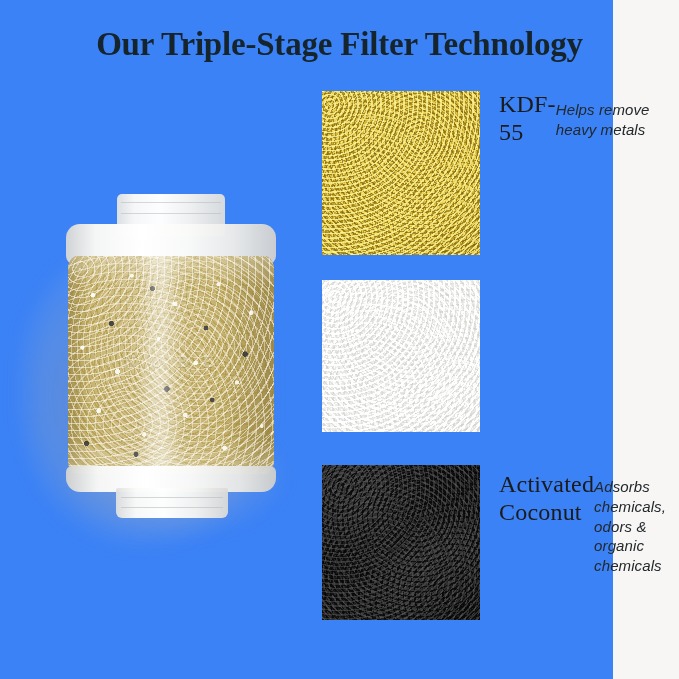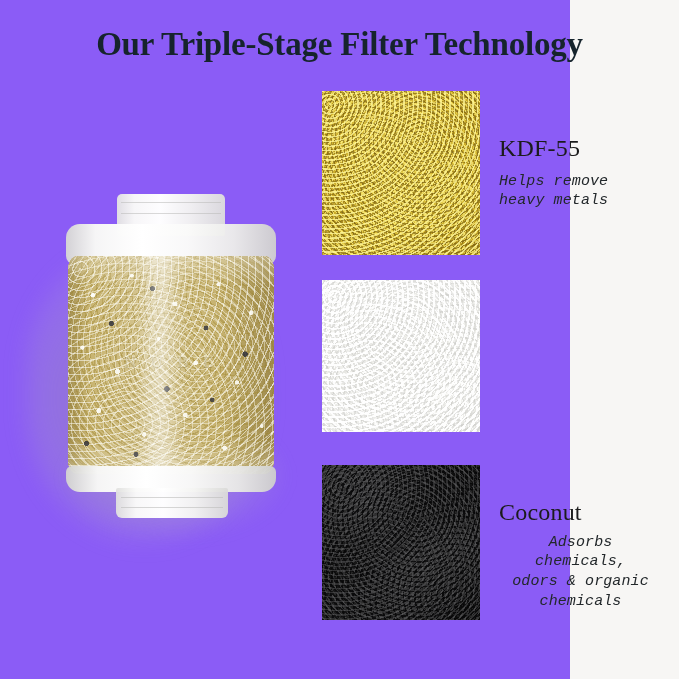--- a/index.html
+++ b/index.html
@@ -11,23 +11,23 @@
     width: 679px;
     height: 679px;
     overflow: hidden;
     background: #f7f6f4;
     font-family: "Liberation Serif", "DejaVu Serif", serif;
     -webkit-font-smoothing: antialiased;
   }
 
   #infographic {
     position: relative;
-    width: 570px;
+    width: 613px;
     height: 679px;
-    background: #8b5cf6;
+    background: #3b82f6;
   }
 
   
   .headline {
     position: absolute;
     left: 0;
     top: 26px;
     width: 679px;
     text-align: center;
     font-family: "Liberation Serif", "DejaVu Serif", serif;
@@ -331,46 +331,46 @@
       radial-gradient(ellipse at 74% 60%, rgba(104,104,106,0.24) 0%, rgba(0,0,0,0) 40%),
       radial-gradient(ellipse at 52% 88%, rgba(90,90,92,0.20) 0%, rgba(0,0,0,0) 38%),
       linear-gradient(146deg, #262626 0%, #0e0e0e 40%, #202020 64%, #080808 100%);
   }
 
   
   .label-block {
     flex: 1 1 auto;
     padding-left: 19px;
     display: flex;
-    flex-direction: column;
+    flex-direction: row;
     justify-content: center;
     height: 100%;
   }
   .row.carbon .label-block { justify-content: flex-start; padding-top: 6px; }
 
   .ingredient-name {
     font-family: "Liberation Serif", "DejaVu Serif", serif;
     font-size: 24px;
     font-weight: 400;
     line-height: 1.16;
     color: #1b1b1b;
     letter-spacing: 0.2px;
     margin: 0;
   }
 
   .ingredient-desc {
-    font-family: Liberation Mono, monospace;
+    font-family: Liberation Sans, sans-serif;
     font-style: italic;
     font-size: 15px;
     line-height: 1.32;
     color: #23282b;
     margin: 9px 0 0 0;
     letter-spacing: 0.1px;
   }
-  .row.carbon .ingredient-desc { margin-top: 6px; text-align: center; }
+  .row.carbon .ingredient-desc { margin-top: 6px; }
 </style>
 </head>
 <body>
 
 <div id="infographic">
 
   <div class="headline">Our Triple-Stage Filter Technology</div>
 
   <div class="product-stage">
 
@@ -403,21 +403,21 @@
     </div>
 
     <div class="row calcium">
       <div class="swatch white"></div>
     </div>
 
     <div class="row carbon">
       <div class="swatch black"></div>
       <div class="label-block">
         <div class="ingredient-name">
-          <br>
+          <span>Activated</span><br>
           <span>Coconut</span><br>
         </div>
         <div class="ingredient-desc">
           <span>Adsorbs chemicals,</span><br>
           <span>odors &amp; organic</span><br>
           <span>chemicals</span>
         </div>
       </div>
     </div>
 

